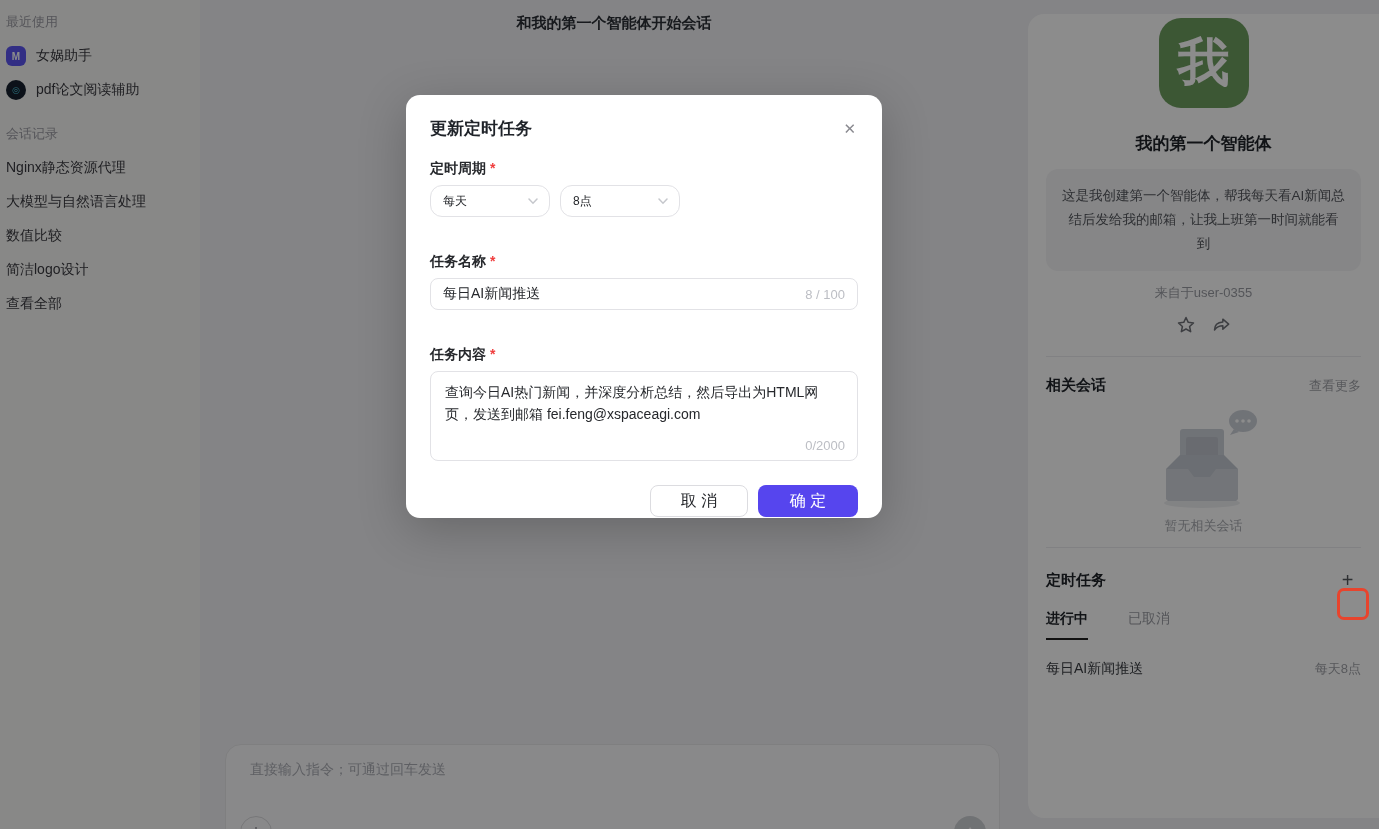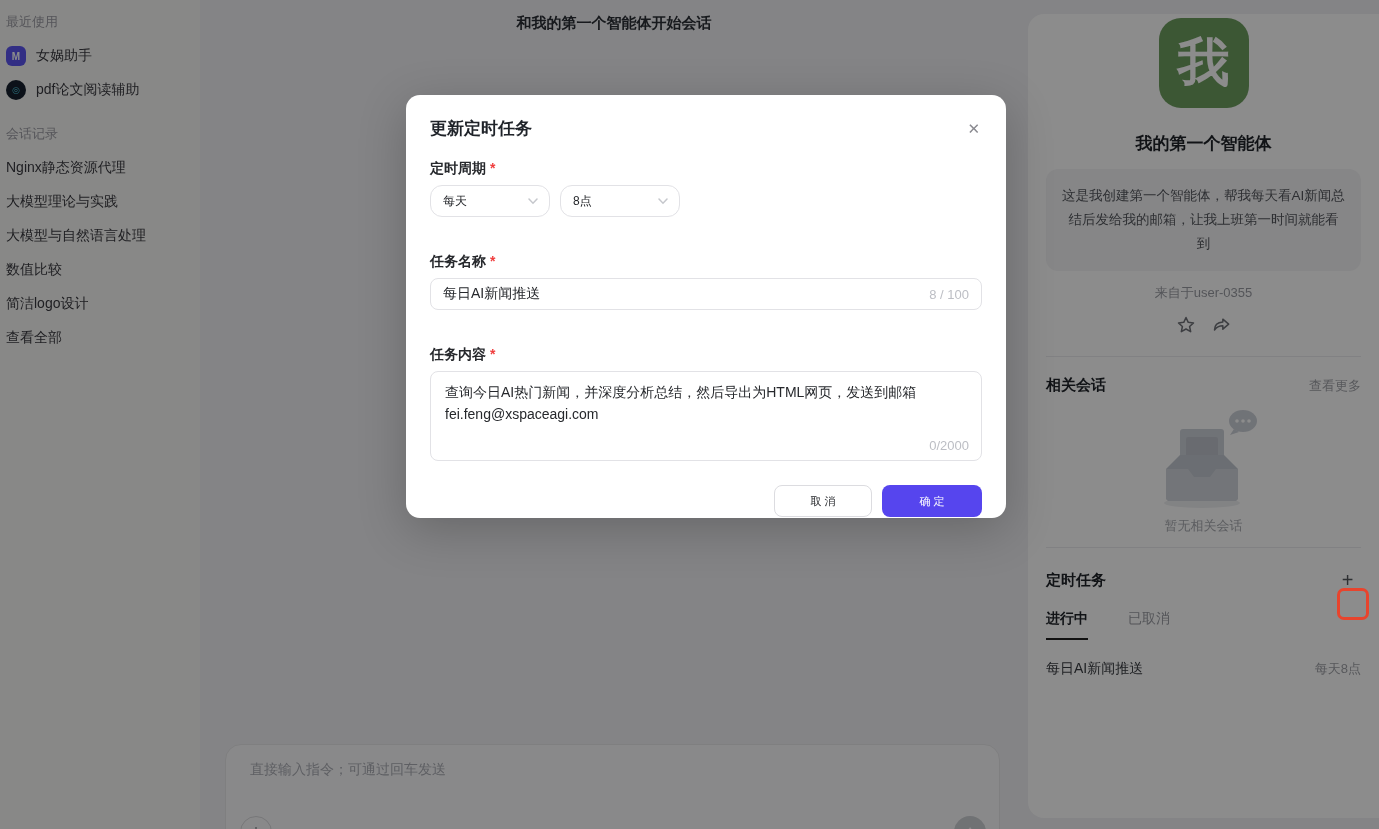--- a/index.html
+++ b/index.html
@@ -60,21 +60,21 @@
   .task-row { margin-top:20px; display:flex; justify-content:space-between; align-items:center; }
   .task-name { font-size:14px; color:#3A3D42; font-weight:500; }
   .task-time { font-size:13px; color:#A0A2A8; }
 
   
   .overlay { position:absolute; inset:0; background:rgba(0,0,0,0.45); z-index:10; }
   .click-highlight { position:absolute; left:1337px; top:588px; width:32px; height:32px;
     border:3px solid #E8442D; border-radius:7px; z-index:15; pointer-events:none; }
 
   
-  .modal { position:absolute; left:406px; top:95px; width:600px; height:423px;
+  .modal { position:absolute; left:406px; top:95px; width:476px; height:423px;
     background:#FFFFFF; border-radius:14px; z-index:20; padding:22px 24px 16px;
     box-shadow:0 12px 48px rgba(0,0,0,0.22); }
   .modal-head { display:flex; justify-content:space-between; align-items:flex-start; }
   .modal-title { font-size:17px; font-weight:bold; color:#1F2329; line-height:24px; }
   .modal-close { font-size:15px; color:#8A8A90; cursor:pointer; line-height:20px; padding:2px; }
   .field-label { margin-top:17px; font-size:14px; font-weight:600; color:#26282C; line-height:20px; }
   .req { color:#F03E3E; margin-left:4px; }
   .select-row { margin-top:7px; display:flex; gap:10px; }
   .select { position:relative; width:120px; height:32px; border:1px solid #E2E2E6;
     border-radius:12px; display:flex; align-items:center; padding:0 12px;
@@ -85,42 +85,41 @@
   .input-wrap input { flex:1; border:none; outline:none; font-size:14px; color:#26282C;
     font-family:inherit; background:transparent; }
   .counter { font-size:13px; color:#BCBEC4; flex:0 0 auto; }
   .textarea-wrap { position:relative; margin-top:7px; height:90px; border:1px solid #E2E2E6;
     border-radius:8px; background:#fff; }
   .textarea-wrap textarea { width:100%; height:62px; border:none; outline:none; resize:none;
     background:transparent; padding:9px 14px 0; font-size:14px; line-height:22px;
     color:#26282C; font-family:inherit; }
   .textarea-counter { position:absolute; right:12px; bottom:7px; font-size:13px; color:#BCBEC4; }
   .modal-footer { margin-top:24px; display:flex; justify-content:flex-end; gap:10px; }
-  .btn { height:32px; border-radius:8px; font-size:11px; cursor:pointer;
+  .btn { height:32px; border-radius:8px; font-size:16px; cursor:pointer;
     display:flex; align-items:center; justify-content:center; font-family:inherit; }
   .btn-cancel { width:98px; background:#fff; border:1px solid #DCDCE0; color:#26282C; }
   .btn-confirm { width:100px; background:#5645EE; border:none; color:#FFFFFF; }
 </style>
 </head>
 <body>
 
 <aside class="sidebar">
   <div class="sb-row sb-title">最近使用</div>
   <div class="sb-row">
     <span class="app-ic nuwa">M</span>
     <span>女娲助手</span>
   </div>
   <div class="sb-row">
     <span class="app-ic pdf">◎</span>
     <span>pdf论文阅读辅助</span>
   </div>
   <div class="sb-gap"></div>
   <div class="sb-row sb-title">会话记录</div>
   <div class="sb-row">Nginx静态资源代理</div>
-  <div class="sb-row">大模型理论与实践</div>
   <div class="sb-row">大模型与自然语言处理</div>
   <div class="sb-row">数值比较</div>
   <div class="sb-row">简洁logo设计</div>
   <div class="sb-row">查看全部</div>
 </aside>
 
 <div class="main-title">和我的第一个智能体开始会话</div>
 
 <div class="composer">
   <textarea class="composer-input" placeholder="直接输入指令；可通过回车发送" style=""></textarea>

